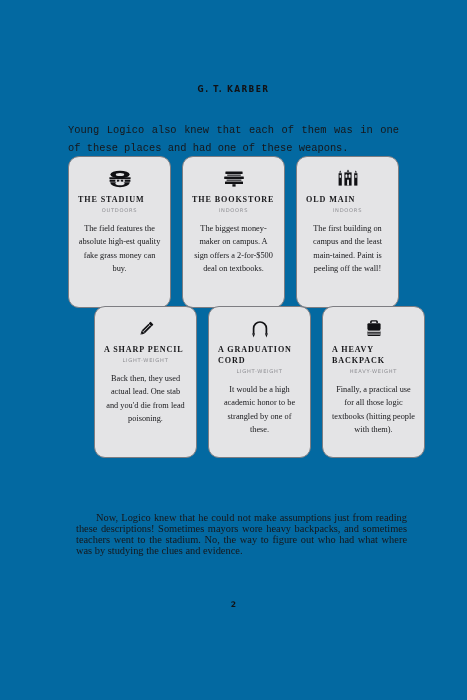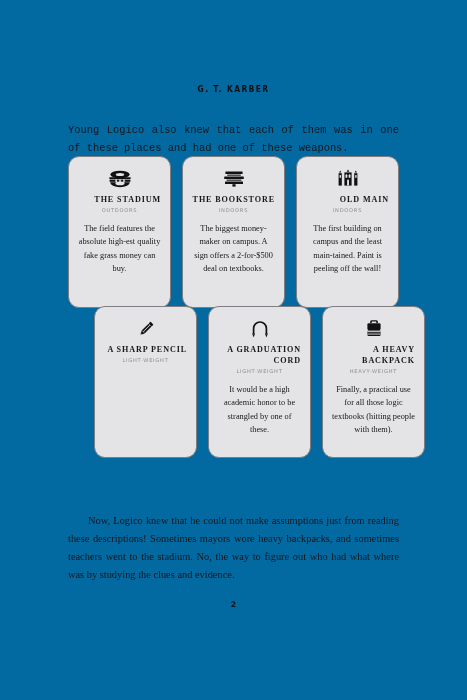--- a/index.html
+++ b/index.html
@@ -55,24 +55,24 @@
     font-size: 10.4px;
     line-height: 18px;
     text-align: justify;
     text-justify: inter-word;
     color: #17171a;
     font-family: Liberation Mono, monospace;
   }
   .outro-para {
     position: absolute;
     top: 502px;
-    left: 0;
+    left: 8px;
     width: 331px;
     font-size: 10.4px;
-    line-height: 18px;
+    line-height: 11px;
     text-align: justify;
     text-justify: inter-word;
     text-indent: 20px;
     color: #17171a;
   }
 
   
   .card-grid {
     position: absolute;
     left: 0;
@@ -99,21 +99,21 @@
   .card-icon {
     height: 26px;
     display: flex;
     align-items: center;
     justify-content: center;
     margin-bottom: 2px;
   }
   .card-icon svg { display: block; }
 
   .card-title {
-    text-align: right;
+    text-align: left;
     font-family: "Liberation Serif", serif;
     font-weight: bold;
     font-size: 8.1px;
     letter-spacing: 0.9px;
     line-height: 11px;
     color: #17171a;
     text-transform: uppercase;
   }
   .card-sub {
     text-align: center;
@@ -225,20 +225,21 @@
               <rect x="9.0" y="1.6" width="4.2" height="2.6" rx="0.6" fill="#111114"></rect>
               <rect x="9.0" y="4.4" width="4.2" height="9.4" fill="#111114"></rect>
               <rect x="10.6" y="4.4" width="0.7" height="9.4" fill="#e4e4e6"></rect>
               <path d="M9.0 14.0 h4.2 l-2.1 4.3 z" fill="#111114"></path>
               <path d="M10.25 16.6 h1.7 l-0.85 1.7 z" fill="#e4e4e6"></path>
             </g>
           </svg>
         </div>
         <div class="card-title">A SHARP PENCIL</div>
         <div class="card-sub">LIGHT-WEIGHT</div>
+        <div class="card-body">Back then, they used actual lead. One stab and you'd die from lead poisoning.</div>
       </div>
 
       <div class="card">
         <div class="card-icon">
           <svg width="22" height="20" viewBox="0 0 22 20">
             <path d="M4.6 14.6 V9.4 a6.4 6.4 0 0 1 12.8 0 v5.2" fill="none" stroke="#111114" stroke-width="1.7"></path>
             <rect x="3.3" y="14.2" width="2.6" height="1.5" rx="0.4" fill="#111114"></rect>
             <rect x="16.1" y="14.2" width="2.6" height="1.5" rx="0.4" fill="#111114"></rect>
             <path d="M3.6 15.7 h2.0 l-1.0 2.9 z" fill="#111114"></path>
             <path d="M16.4 15.7 h2.0 l-1.0 2.9 z" fill="#111114"></path>

